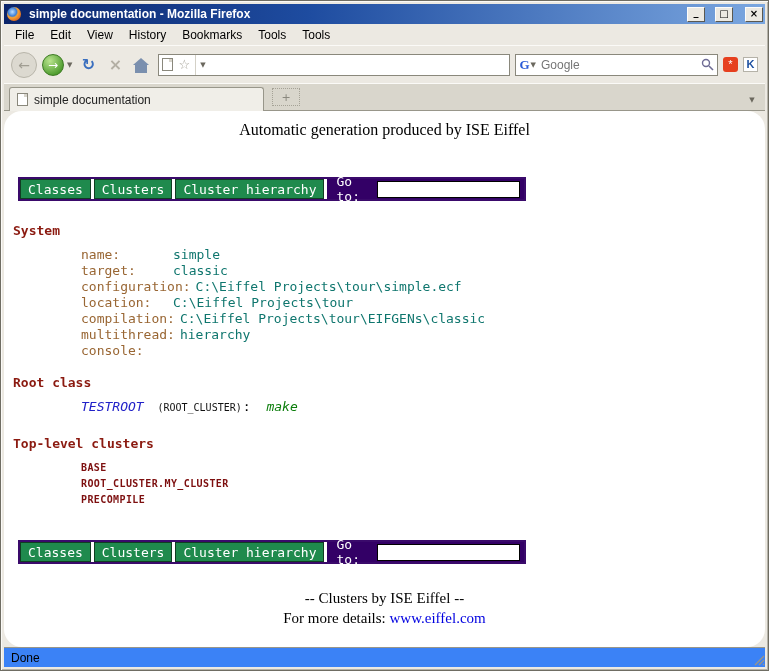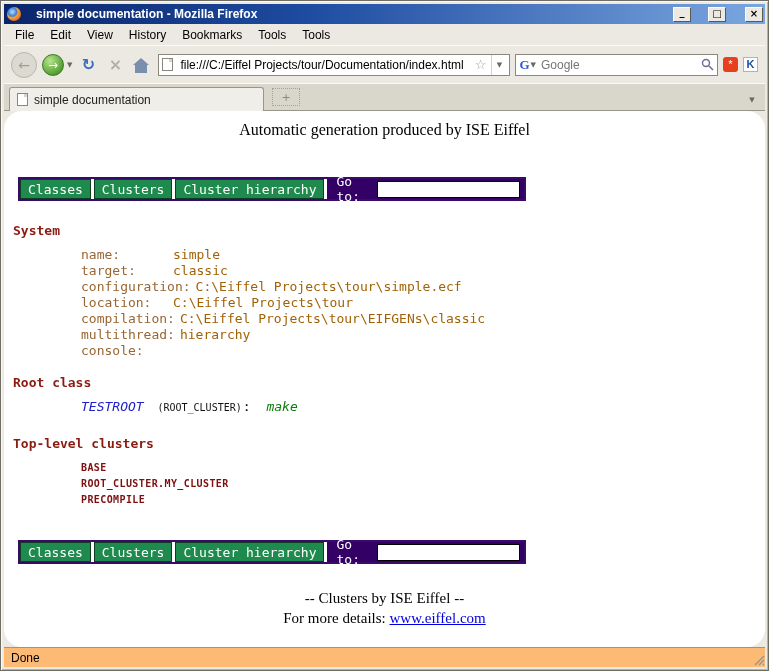--- a/index.html
+++ b/index.html
@@ -14,21 +14,21 @@
     border:1px solid #6f6d63;
     background:#ece9e2;
     padding:3px;
     display:flex; flex-direction:column;
     box-shadow: inset 1px 1px 0 #fbfaf7, inset -1px -1px 0 #b5b2a8;
   }
   
   .titlebar {
     height:20px; flex:0 0 20px;
     background:linear-gradient(90deg,#0a246a 0%,#1e4ca0 40%,#7ba7e0 100%);
-    display:flex; align-items:center; padding:0 2px 0 3px; gap:15px;
+    display:flex; align-items:center; padding:0 2px 0 3px; gap:8px;
   }
   .ff-logo {
     width:14px; height:14px; border-radius:50%;
     background:radial-gradient(circle at 38% 35%, #bfe0ff 0%, #3d7fd6 34%, #f7a233 46%, #d4571a 85%, #a33a10 100%);
     flex:0 0 14px;
   }
   .titlebar .title { color:#fff; font-weight:bold; font-size:12px; flex:1; white-space:nowrap; overflow:hidden; }
   .winbtn {
     width:18px; height:15px; margin-left:2px;
     background:#ece9e2; border:1px solid;
@@ -160,37 +160,37 @@
   .goto-input {
     width:143px; height:17px; border:1px solid #000;
     font-family:"DejaVu Sans Mono", monospace; font-size:12px; background:#fff;
   }
   .sec-heading { color:#8b1a10; font-weight:bold; font-size:13px; margin:22px 0 9px 9px; }
   .sec-heading.rc { margin-top:16px; }
   .sec-heading.tc { margin-top:20px; }
   .sysrows { margin-left:77px; }
   .sysrow { display:flex; line-height:16px; }
   .syslabel { color:#996633; min-width:92px; padding-right:5px; white-space:pre; }
-  .sysval { color:#a16207; white-space:pre; }
+  .sysval { color:#0f766e; white-space:pre; }
   .rootline { margin-left:77px; line-height:16px; }
   .testroot { color:#2121c8; font-style:italic; text-decoration:none; cursor:pointer; }
   .paren { font-size:10px; color:#111; margin-left:6px; }
   .colon { margin-left:1px; }
   .make { color:#0b7d0b; font-style:italic; text-decoration:none; cursor:pointer; margin-left:8px; }
   .cluster-items { margin-left:77px; }
   .cluster-item {
     display:block; font-size:10px; font-weight:bold; color:#7d0f0f;
     line-height:16px; letter-spacing:0.4px; text-decoration:none; cursor:pointer;
   }
   .footer { font-family:"Liberation Serif", serif; font-size:15px; text-align:center; margin-top:26px; }
   .footer-line2 { margin-top:3px; }
-  .ext-link { color:#0000e0; text-decoration:underline; cursor:pointer; }
+  .ext-link { color:#0000e0; cursor:pointer; }
   
   .statusbar {
-    height:20px; flex:0 0 20px; background:#fdba74;
+    height:20px; flex:0 0 20px; background:#3b82f6;
     border-top:1px solid #98968a;
     display:flex; align-items:center; padding-left:7px;
     font-size:12px; color:#000; position:relative;
   }
   .grip { position:absolute; right:0; bottom:1px; }
 </style>
 </head>
 <body>
 
 <div class="window">
@@ -215,21 +215,20 @@
 
   <div class="toolbar">
     <span class="navcircle back glyph">←</span>
     <span class="navcircle fwd glyph">→</span>
     <span class="mini-drop glyph">▼</span>
     <span class="tool-ico reload glyph">↻</span>
     <span class="tool-ico stop glyph">×</span>
     <span class="home-ico"></span>
     <div class="urlbar">
       <span class="doc-ico"></span>
-      <input class="url-input" value="file:///C:/Eiffel Projects/tour/Documentation/index.html" style="">
       <span class="star glyph">☆</span>
       <span class="bar-drop glyph">▼</span>
     </div>
     <div class="searchbox">
       <span class="g-logo">G</span>
       <span class="mini-drop glyph">▼</span>
       <input class="search-input" placeholder="Google" style="">
       <svg class="magnifier" width="13" height="13" viewBox="0 0 13 13">
         <circle cx="5" cy="5" r="3.5" fill="none" stroke="#6e6b94" stroke-width="1.4"></circle>
         <line x1="8" y1="8" x2="12" y2="12" stroke="#6e6b94" stroke-width="1.6"></line>

